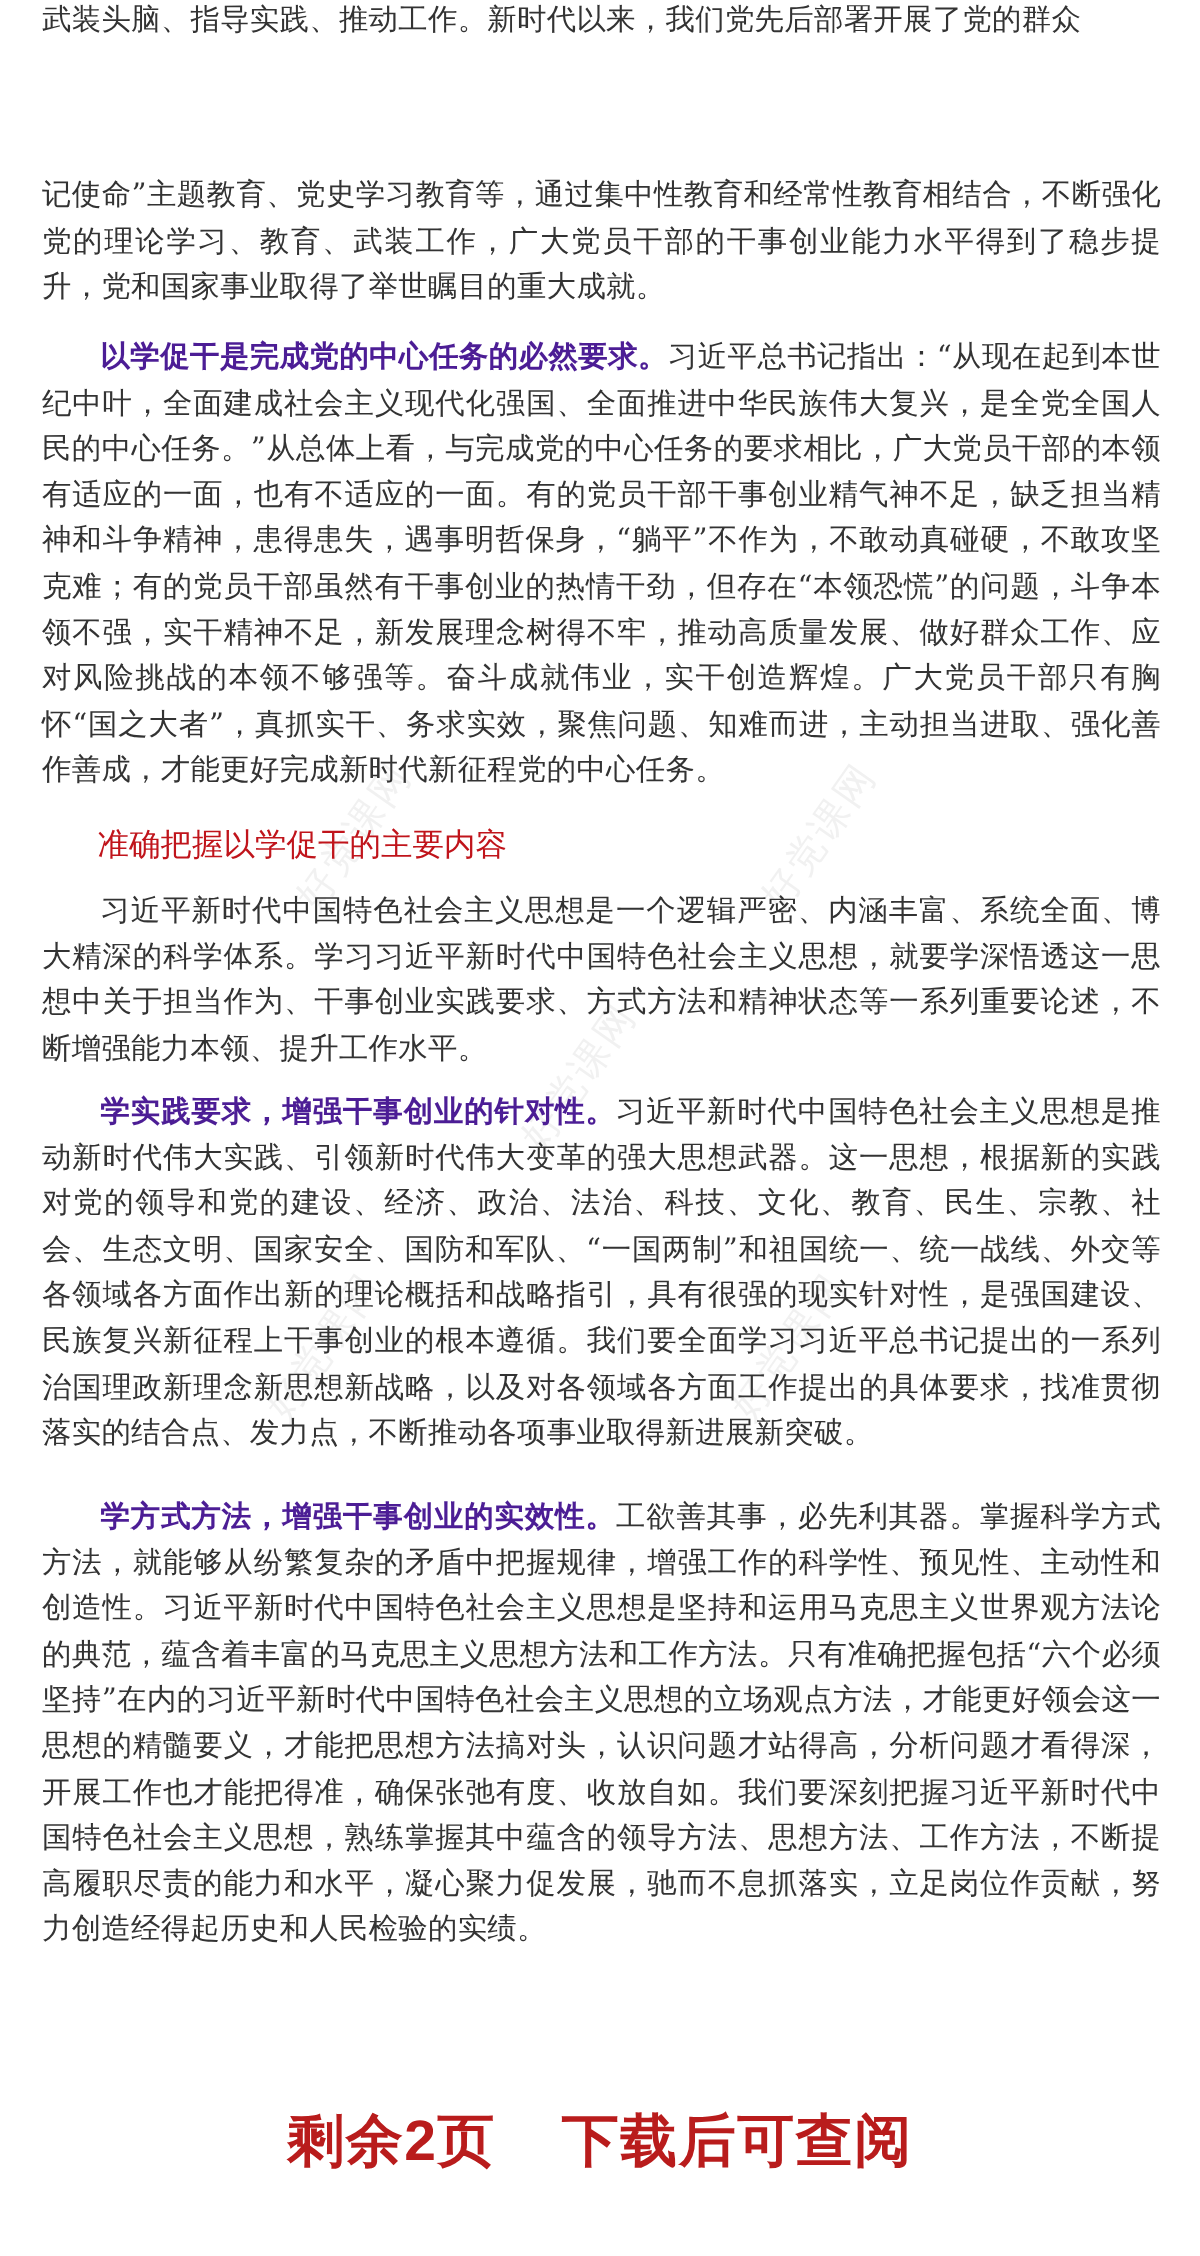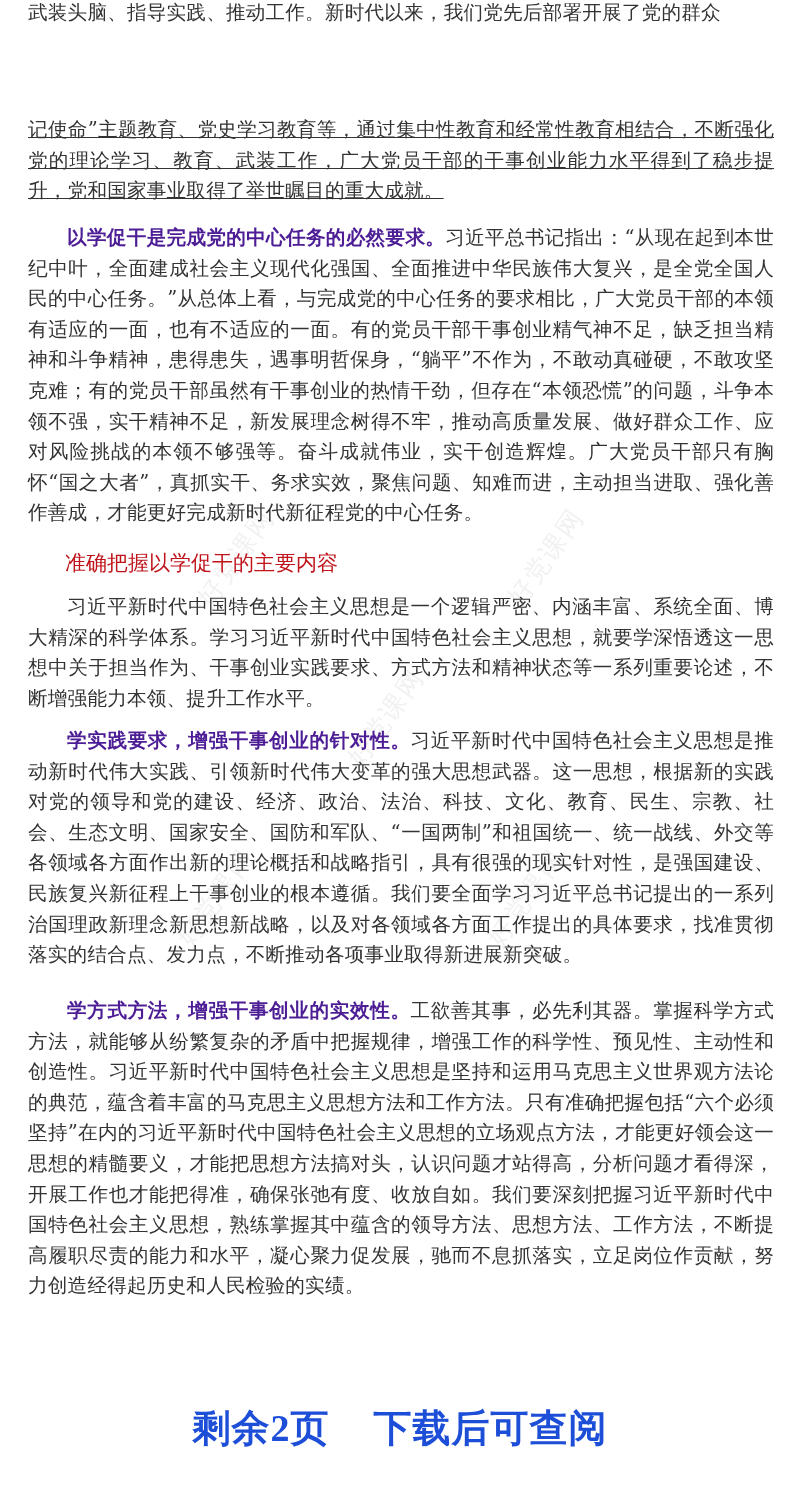--- a/index.html
+++ b/index.html
@@ -58,45 +58,45 @@
       white-space: nowrap;
       pointer-events: none;
       letter-spacing: 2px;
     }
     .footer {
       position: absolute;
       left: 0;
       top: 1402px;
       width: 800px;
       text-align: center;
-      font-family: Liberation Serif, serif;
+      font-family: Liberation Sans, sans-serif;
       font-weight: bold;
       font-size: 38px;
       line-height: 52px;
-      color: #1d4ed8;
+      color: #b91c1c;
       letter-spacing: 1px;
     }
     .footer .gap { display: inline-block; width: 44px; }
   </style>
 </head>
 <body>
 
 <div class="page">
 
   <div class="watermark" style="left:180px; top:540px;">好党课网</div>
   <div class="watermark" style="left:490px; top:540px;">好党课网</div>
   <div class="watermark" style="left:160px; top:880px;">好党课网</div>
   <div class="watermark" style="left:470px; top:880px;">好党课网</div>
   <div class="watermark" style="left:330px; top:700px;">好党课网</div>
 
   <div class="block" style="top:-2px;">
     <div>武装头脑、指导实践、推动工作。新时代以来，我们党先后部署开展了党的群众</div>
   </div>
 
-  <div class="block" style="top:115px;text-decoration:underline;">记使命”主题教育、党史学习教育等，通过集中性教育和经常性教育相结合，不断强化党的理论学习、教育、武装工作，广大党员干部的干事创业能力水平得到了稳步提升，党和国家事业取得了举世瞩目的重大成就。</div>
+  <div class="block" style="top:115px;">记使命”主题教育、党史学习教育等，通过集中性教育和经常性教育相结合，不断强化党的理论学习、教育、武装工作，广大党员干部的干事创业能力水平得到了稳步提升，党和国家事业取得了举世瞩目的重大成就。</div>
 
   <div class="block indent" style="top:223px;"><span class="lead">以学促干是完成党的中心任务的必然要求。</span><span>习近平总书记指出：“从现在起到本世纪中叶，全面建成社会主义现代化强国、全面推进中华民族伟大复兴，是全党全国人民的中心任务。”从总体上看，与完成党的中心任务的要求相比，广大党员干部的本领有适应的一面，也有不适应的一面。有的党员干部干事创业精气神不足，缺乏担当精神和斗争精神，患得患失，遇事明哲保身，“躺平”不作为，不敢动真碰硬，不敢攻坚克难；有的党员干部虽然有干事创业的热情干劲，但存在“本领恐慌”的问题，斗争本领不强，实干精神不足，新发展理念树得不牢，推动高质量发展、做好群众工作、应对风险挑战的本领不够强等。奋斗成就伟业，实干创造辉煌。广大党员干部只有胸怀“国之大者”，真抓实干、务求实效，聚焦问题、知难而进，主动担当进取、强化善作善成，才能更好完成新时代新征程党的中心任务。</span></div>
 
   <div class="heading">准确把握以学促干的主要内容</div>
 
   <div class="block indent" style="top:592px;">习近平新时代中国特色社会主义思想是一个逻辑严密、内涵丰富、系统全面、博大精深的科学体系。学习习近平新时代中国特色社会主义思想，就要学深悟透这一思想中关于担当作为、干事创业实践要求、方式方法和精神状态等一系列重要论述，不断增强能力本领、提升工作水平。</div>
 
   <div class="block indent" style="top:726px;"><span class="lead">学实践要求，增强干事创业的针对性。</span><span>习近平新时代中国特色社会主义思想是推动新时代伟大实践、引领新时代伟大变革的强大思想武器。这一思想，根据新的实践对党的领导和党的建设、经济、政治、法治、科技、文化、教育、民生、宗教、社会、生态文明、国家安全、国防和军队、“一国两制”和祖国统一、统一战线、外交等各领域各方面作出新的理论概括和战略指引，具有很强的现实针对性，是强国建设、民族复兴新征程上干事创业的根本遵循。我们要全面学习习近平总书记提出的一系列治国理政新理念新思想新战略，以及对各领域各方面工作提出的具体要求，找准贯彻落实的结合点、发力点，不断推动各项事业取得新进展新突破。</span></div>
 
   <div class="block indent" style="top:996px;"><span class="lead">学方式方法，增强干事创业的实效性。</span><span>工欲善其事，必先利其器。掌握科学方式方法，就能够从纷繁复杂的矛盾中把握规律，增强工作的科学性、预见性、主动性和创造性。习近平新时代中国特色社会主义思想是坚持和运用马克思主义世界观方法论的典范，蕴含着丰富的马克思主义思想方法和工作方法。只有准确把握包括“六个必须坚持”在内的习近平新时代中国特色社会主义思想的立场观点方法，才能更好领会这一思想的精髓要义，才能把思想方法搞对头，认识问题才站得高，分析问题才看得深，开展工作也才能把得准，确保张弛有度、收放自如。我们要深刻把握习近平新时代中国特色社会主义思想，熟练掌握其中蕴含的领导方法、思想方法、工作方法，不断提高履职尽责的能力和水平，凝心聚力促发展，驰而不息抓落实，立足岗位作贡献，努力创造经得起历史和人民检验的实绩。</span></div>

